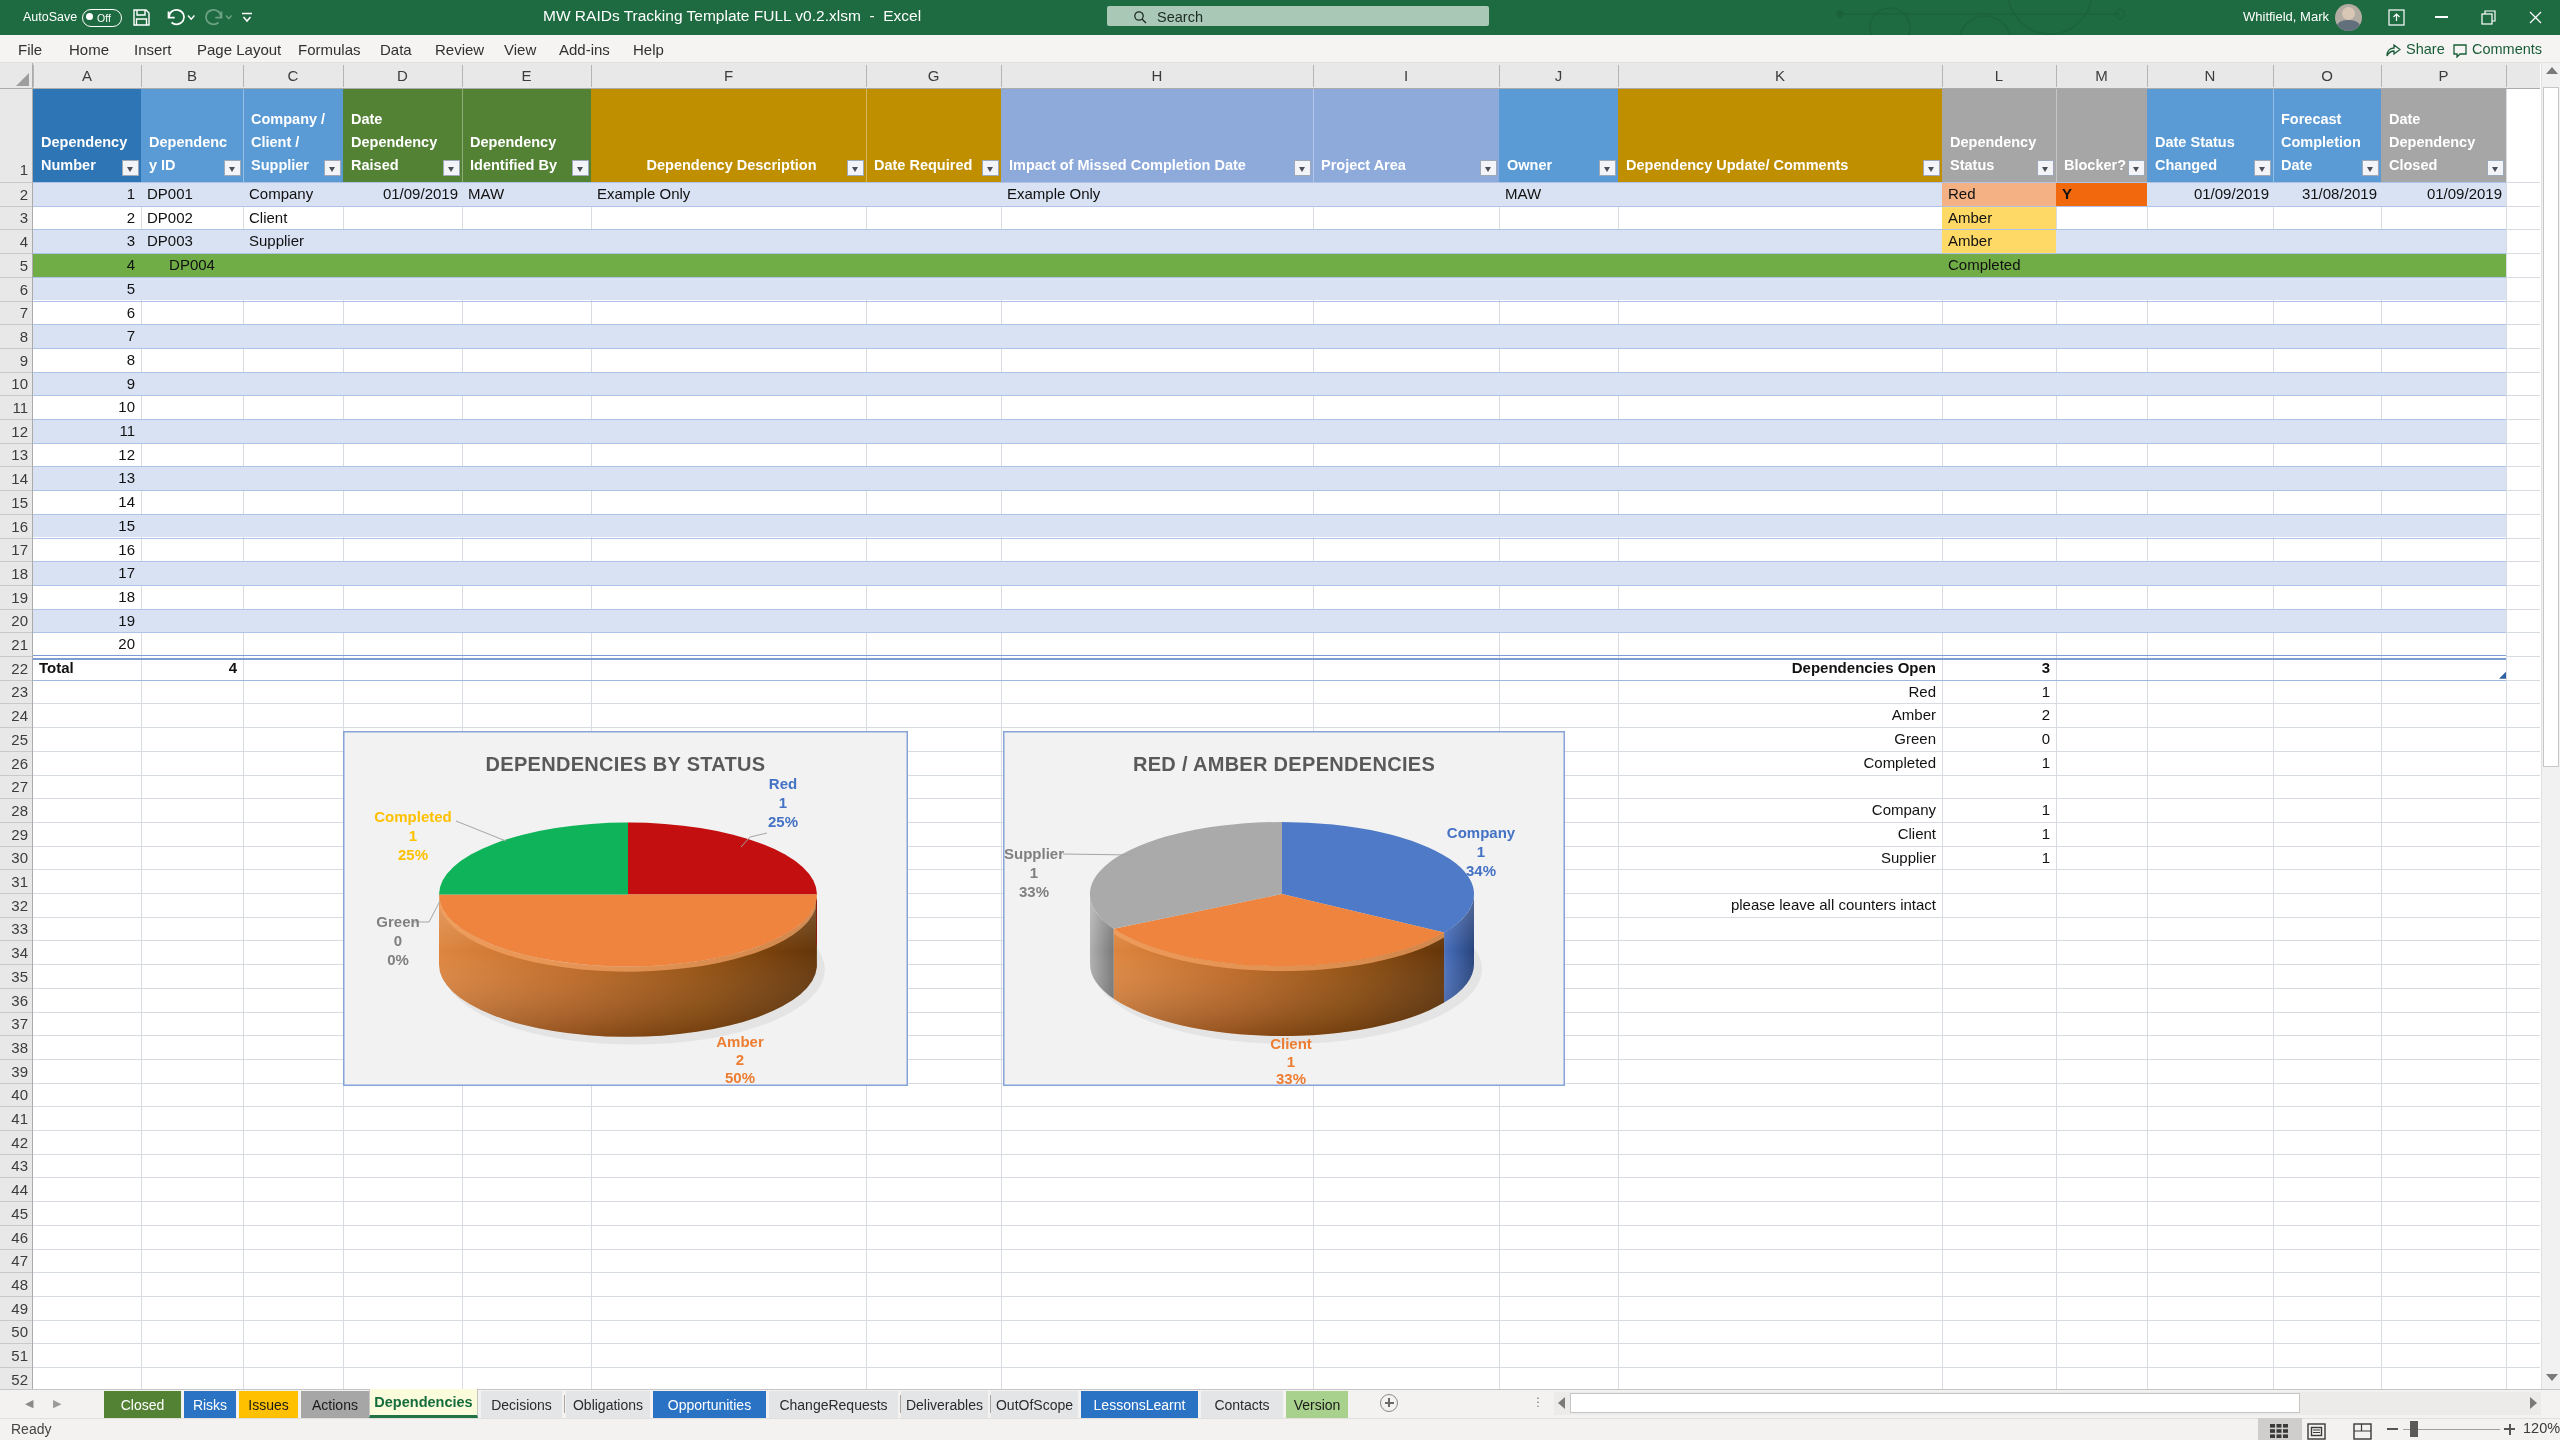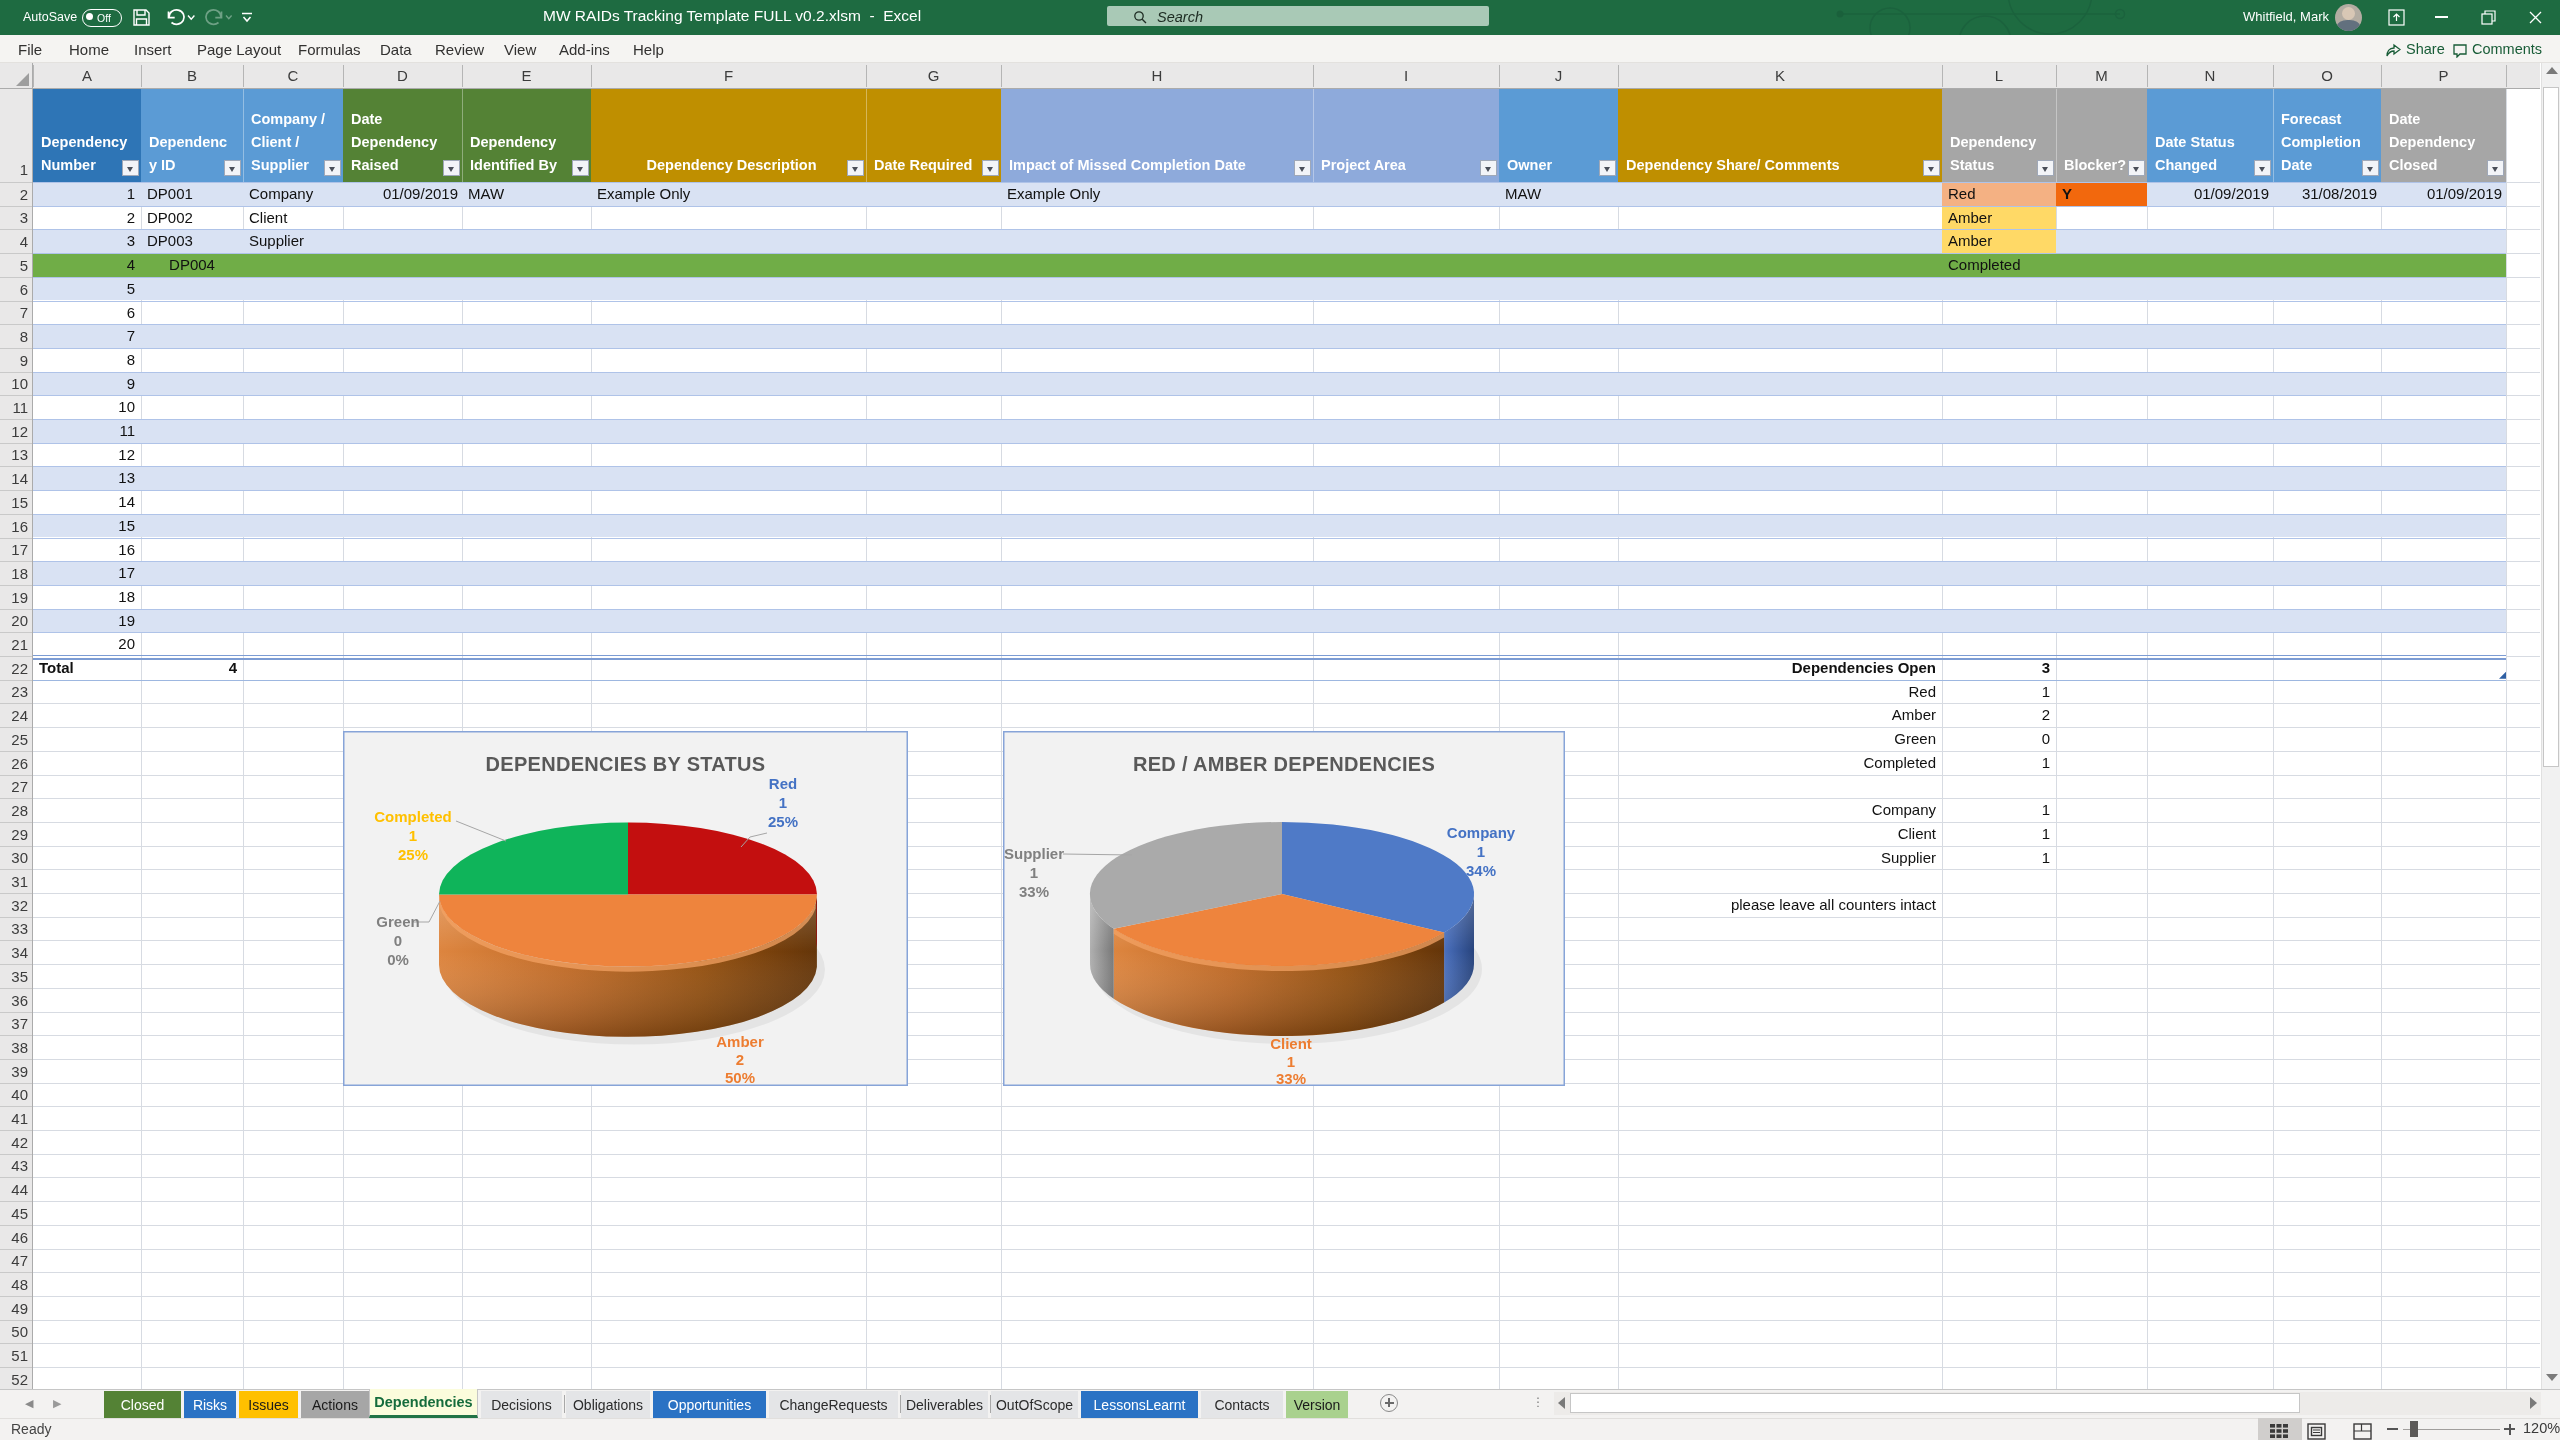--- a/index.html
+++ b/index.html
@@ -46,21 +46,21 @@
       <g opacity="0.5" stroke="#bed7c9" fill="none">
         <path d="M20.5 4.5 v6.2 h-6.2" stroke-width="1.7"></path>
         <path d="M20.1 10.2 a7.6 7.2 0 1 0 -2.6 5.3" stroke-width="1.7"></path>
         <path d="M25 8.5 l2.8 3.2 2.8 -3.2" stroke-width="1.4"></path>
       </g>
     </svg>
 <svg class="abs" style="left:240px;top:10px" width="14" height="14" viewBox="0 0 14 14">
       <path d="M2 3.5 h10 M3.5 7 l3.5 4 3.5-4" fill="none" stroke="#fff" stroke-width="1.5"></path>
     </svg>
 <div class="tx" style="left:543px;top:7px;font-size:15.5px;color:#fff;">MW RAIDs Tracking Template FULL v0.2.xlsm &nbsp;-&nbsp; Excel</div>
-<div class="abs" style="left:1107px;top:6px;width:382px;height:20px;background:#A9C9B6;border-radius:2px;font-style:italic;">
+<div class="abs" style="left:1107px;top:6px;width:382px;height:20px;background:#A9C9B6;border-radius:2px;">
       <svg class="abs" style="left:26px;top:4px" width="14" height="14" viewBox="0 0 14 14">
         <circle cx="6" cy="6" r="4.2" fill="none" stroke="#1d2b22" stroke-width="1.3"></circle>
         <path d="M9.2 9.2 L13 13" stroke="#1d2b22" stroke-width="1.3"></path>
       </svg>
       <div class="tx" style="left:50px;top:3px;font-size:14.5px;color:#1d2b22;">Search</div>
     </div>
 <div class="tx" style="left:2243px;top:9px;font-size:13px;color:#fff;">Whitfield, Mark</div>
 <div class="abs" style="left:2335px;top:4px;width:27px;height:27px;border-radius:50%;background:#b3aca2;overflow:hidden;">
       <div class="abs" style="left:7px;top:3px;width:13px;height:13px;border-radius:50%;background:#d8c7b5;"></div>
       <div class="abs" style="left:2px;top:16px;width:23px;height:14px;border-radius:45%;background:#62707e;"></div>
@@ -369,21 +369,21 @@
     <div style="white-space:nowrap;">Project Area</div>
   </div>
 <div class="fb" style="left:1480px;top:160px;"></div>
 <div class="abs" style="left:1499px;top:89px;width:119px;height:93px;background:#5B9BD5;"></div>
 <div class="abs b" style="left:1507px;top:89px;width:109px;height:88px;color:#fff;font-size:14.5px;line-height:23px;display:flex;flex-direction:column;justify-content:flex-end;">
     <div style="white-space:nowrap;">Owner</div>
   </div>
 <div class="fb" style="left:1599px;top:160px;"></div>
 <div class="abs" style="left:1618px;top:89px;width:324px;height:93px;background:#BF8F00;"></div>
 <div class="abs b" style="left:1626px;top:89px;width:314px;height:88px;color:#fff;font-size:14.5px;line-height:23px;display:flex;flex-direction:column;justify-content:flex-end;">
-    <div style="white-space:nowrap;">Dependency Share/ Comments</div>
+    <div style="white-space:nowrap;">Dependency Update/ Comments</div>
   </div>
 <div class="fb" style="left:1923px;top:160px;"></div>
 <div class="abs" style="left:1942px;top:89px;width:114px;height:93px;background:#A6A6A6;"></div>
 <div class="abs b" style="left:1950px;top:89px;width:104px;height:88px;color:#fff;font-size:14.5px;line-height:23px;display:flex;flex-direction:column;justify-content:flex-end;">
     <div style="white-space:nowrap;">Dependency</div>
     <div style="white-space:nowrap;">Status</div>
   </div>
 <div class="fb" style="left:2037px;top:160px;"></div>
 <div class="abs" style="left:2056px;top:89px;width:91px;height:93px;background:#A6A6A6;"></div>
 <div class="abs b" style="left:2064px;top:89px;width:81px;height:88px;color:#fff;font-size:14.5px;line-height:23px;display:flex;flex-direction:column;justify-content:flex-end;">

